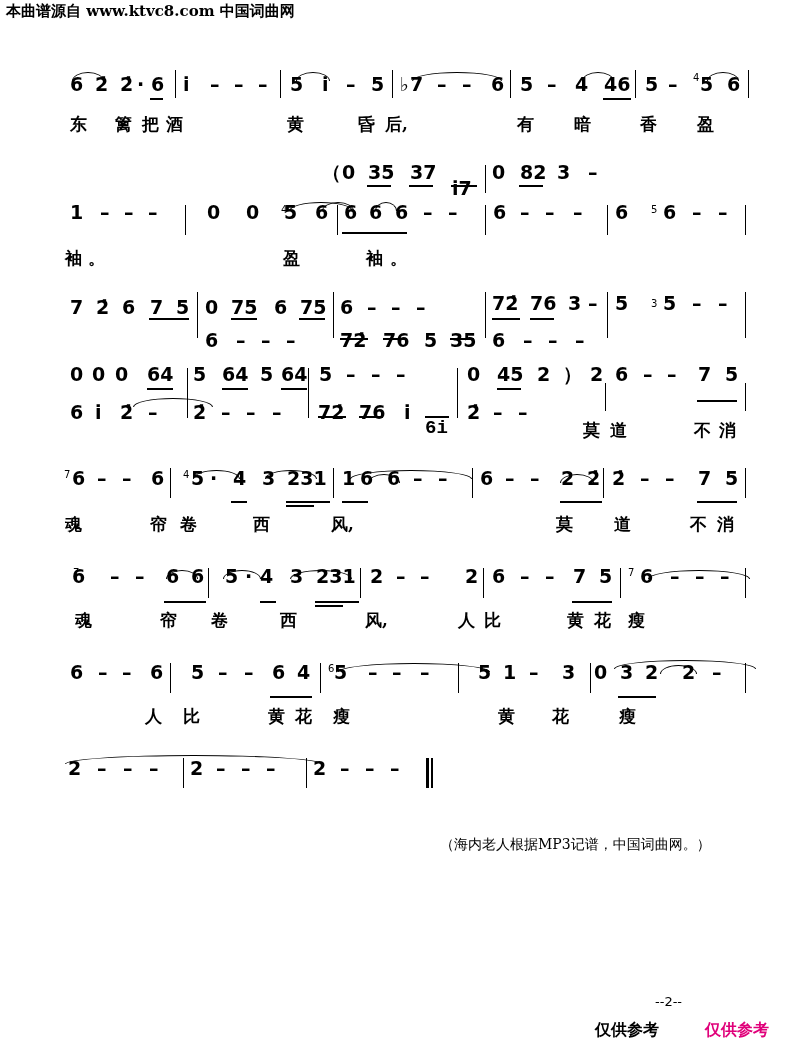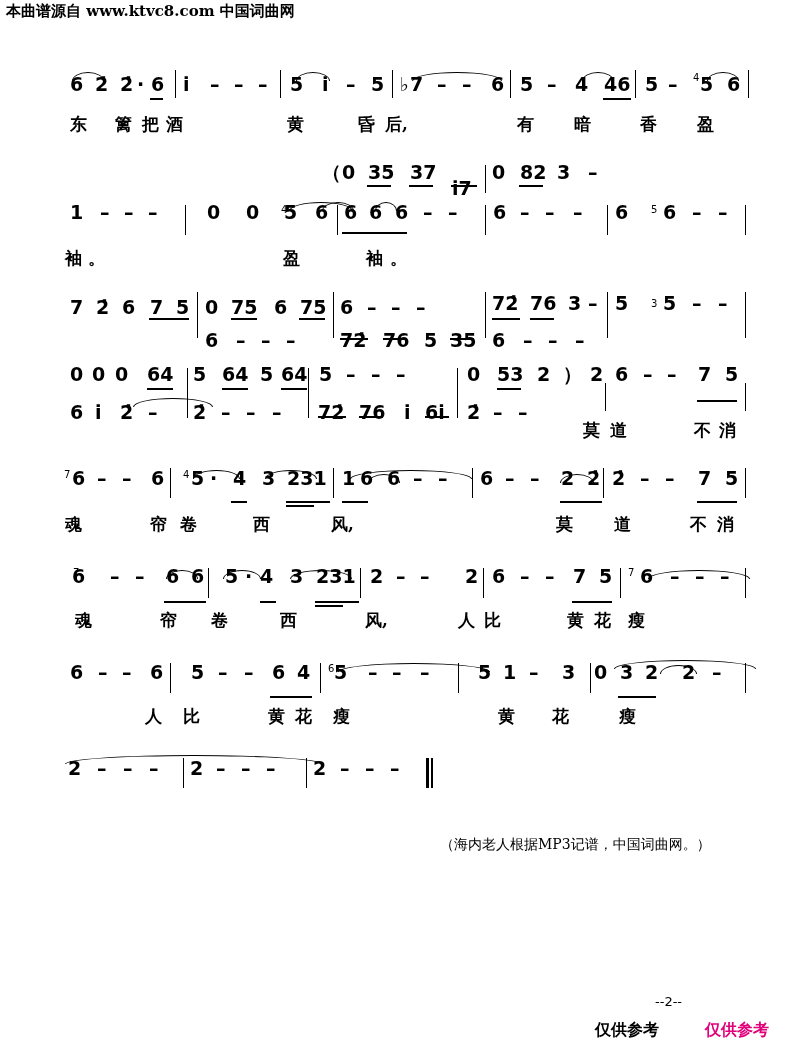--- a/index.html
+++ b/index.html
@@ -133,41 +133,41 @@
     <div class="n" style="left: 147px; top: 364px;">64</div>
     <div class="n" style="left: 193px; top: 364px;">5</div>
     <div class="n" style="left: 222px; top: 364px;">64</div>
     <div class="n" style="left: 260px; top: 364px;">5</div>
     <div class="n" style="left: 281px; top: 364px;">64</div>
     <div class="n" style="left: 319px; top: 364px;">5</div>
     <div class="n" style="left: 346px; top: 364px;">–</div>
     <div class="n" style="left: 371px; top: 364px;">–</div>
     <div class="n" style="left: 396px; top: 364px;">–</div>
     <div class="n" style="left: 467px; top: 364px;">0</div>
-    <div class="n" style="left: 497px; top: 364px;">53</div>
+    <div class="n" style="left: 497px; top: 364px;">45</div>
     <div class="n" style="left: 537px; top: 364px;">2</div>
     <div class="n" style="left: 563px; top: 364px;">）</div>
     <div class="n" style="left: 590px; top: 364px;">2</div>
     <div class="n" style="left: 615px; top: 364px;">6</div>
     <div class="n" style="left: 643px; top: 364px;">–</div>
     <div class="n" style="left: 667px; top: 364px;">–</div>
     <div class="n" style="left: 698px; top: 364px;">7</div>
     <div class="n" style="left: 725px; top: 364px;">5</div>
     <div class="n" style="left: 70px; top: 402px;">6</div>
     <div class="n" style="left: 95px; top: 402px;">i̇</div>
     <div class="n" style="left: 120px; top: 402px;">2̇</div>
     <div class="n" style="left: 148px; top: 402px;">–</div>
     <div class="n" style="left: 193px; top: 402px;">2̇</div>
     <div class="n" style="left: 221px; top: 402px;">–</div>
     <div class="n" style="left: 246px; top: 402px;">–</div>
     <div class="n" style="left: 272px; top: 402px;">–</div>
     <div class="n" style="left: 318px; top: 402px;">72̇</div>
     <div class="n" style="left: 359px; top: 402px;">76</div>
     <div class="n" style="left: 404px; top: 402px;">i̇</div>
-    <div class="n" style="left: 425px; top: 402px;">6i̇</div>
+    <div class="n" style="left: 425px; top: 418px; font-family: Liberation Mono, monospace;">6i̇</div>
     <div class="n" style="left: 467px; top: 402px;">2̇</div>
     <div class="n" style="left: 493px; top: 402px;">–</div>
     <div class="n" style="left: 518px; top: 402px;">–</div>
     <div class="l" style="left: 583px; top: 420px;">莫</div>
     <div class="l" style="left: 610px; top: 420px;">道</div>
     <div class="l" style="left: 694px; top: 420px;">不</div>
     <div class="l" style="left: 719px; top: 420px;">消</div>
     <div class="n" style="left: 72px; top: 468px;">6</div>
     <div class="n" style="left: 97px; top: 468px;">–</div>
     <div class="n" style="left: 122px; top: 468px;">–</div>

